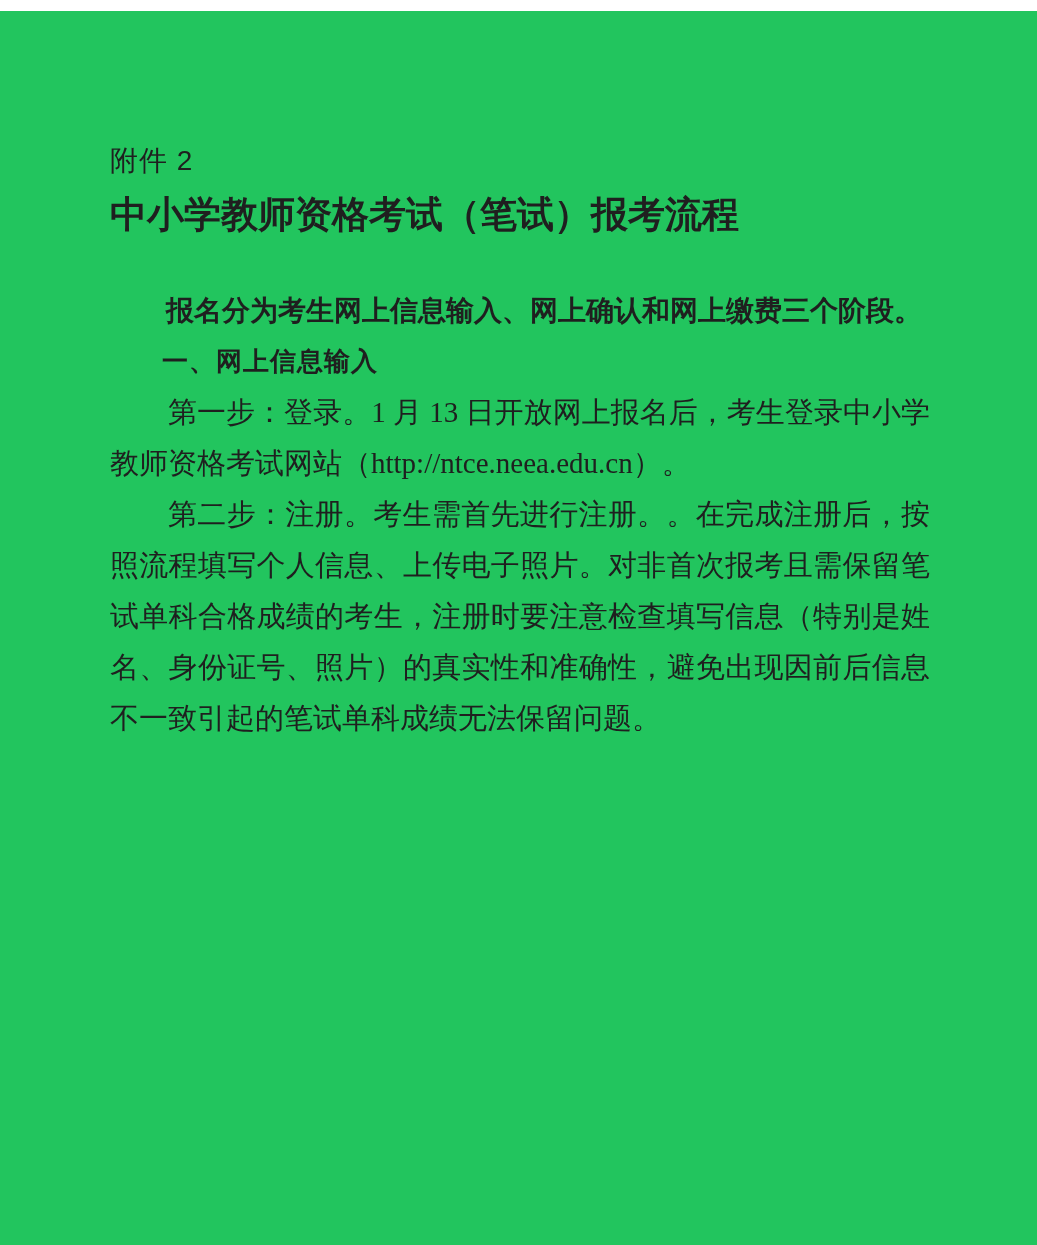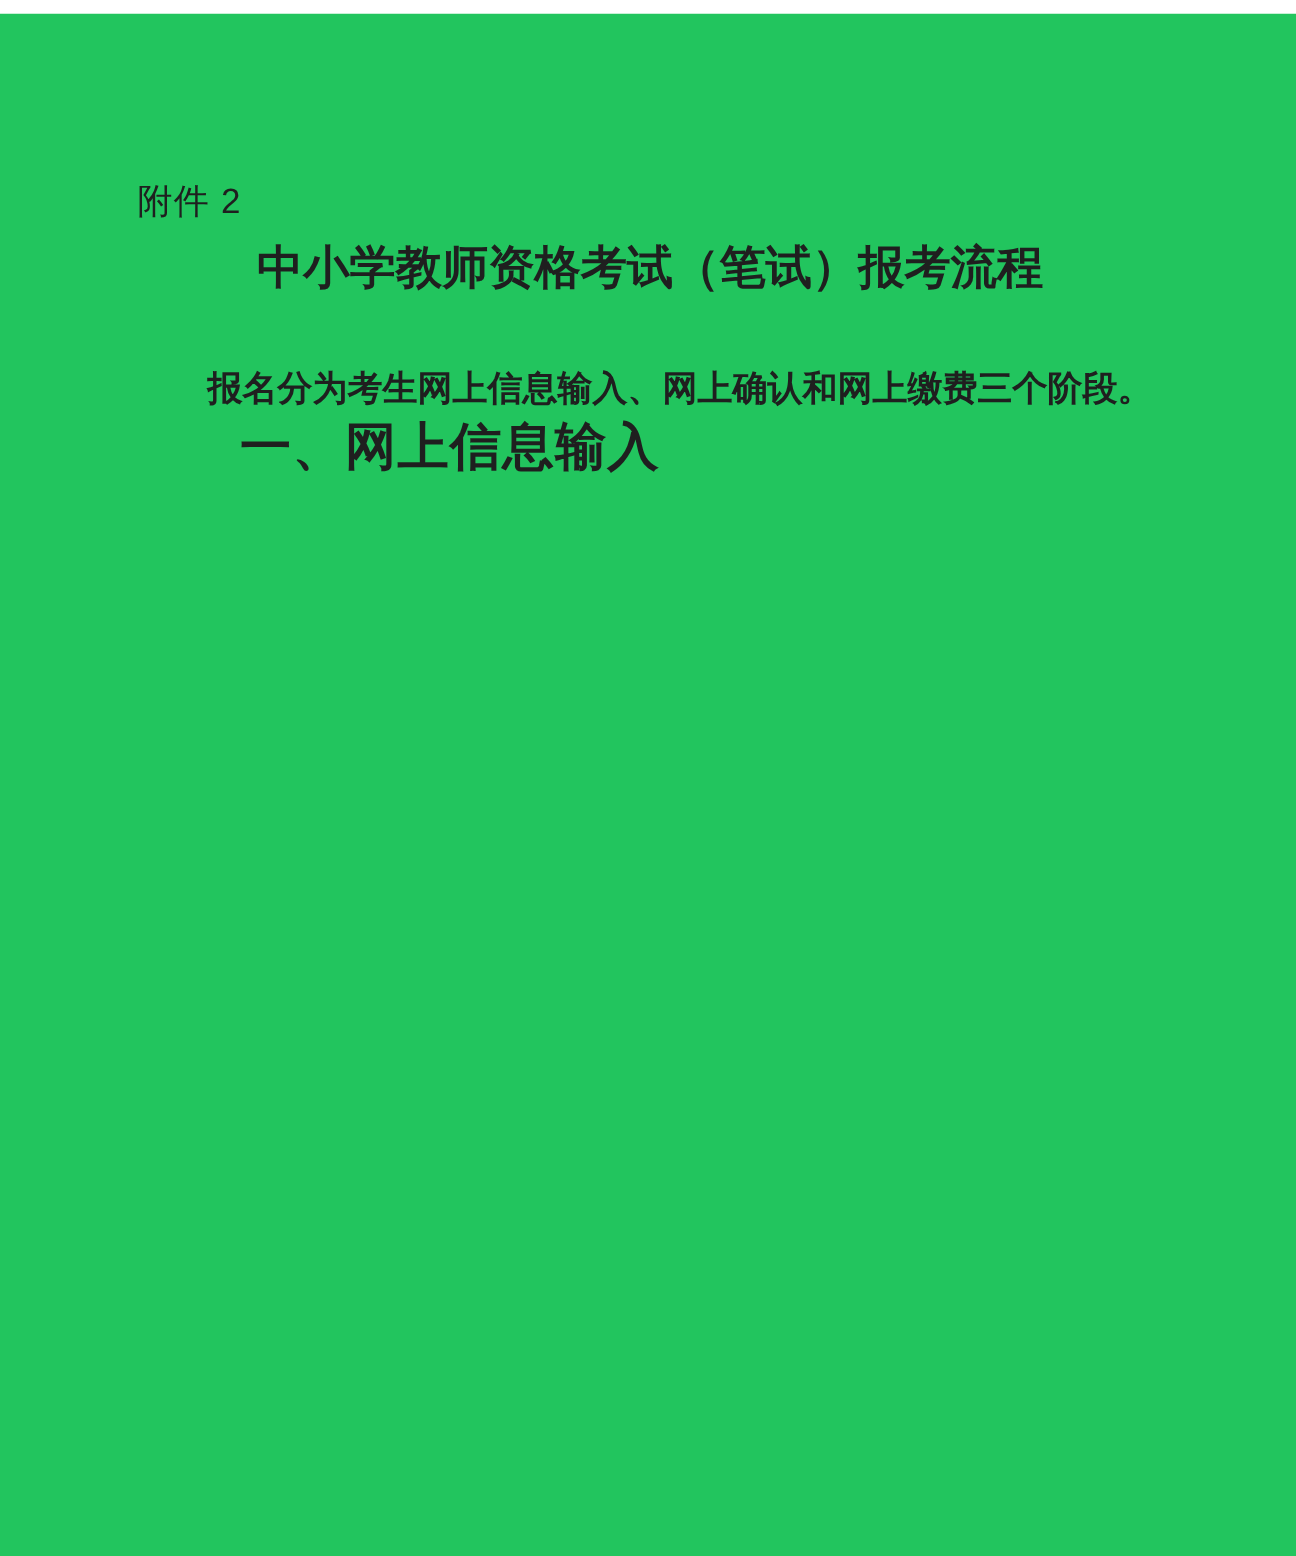--- a/index.html
+++ b/index.html
@@ -18,62 +18,63 @@
   }
   .attachment-label {
     font-family: "Liberation Sans", "DejaVu Sans", sans-serif;
     font-size: 28px;
     line-height: 34px;
     font-weight: 500;
     letter-spacing: 1px;
   }
   .doc-title {
     margin-top: 12px;
-    text-align: center;
     font-family: "Liberation Serif", "DejaVu Serif", serif;
     font-weight: 700;
     font-size: 37px;
     line-height: 50px;
     letter-spacing: 0px;
   }
   .content {
     margin-top: 45px;
     text-align: justify;
     font-family: "Liberation Serif", "DejaVu Serif", serif;
     font-size: 29px;
     line-height: 51px;
   }
   .content p { text-indent: 2em; margin: 0; }
   .intro {
     font-family: "Liberation Sans", "DejaVu Sans", sans-serif;
     font-size: 28px;
     font-weight: 700;
   }
   .section-heading {
-    font-family: Liberation Mono, monospace;
-    font-size: 41px;
+    font-family: Liberation Sans, sans-serif;
+    font-size: 26px;
     font-weight: 700;
     letter-spacing: 1px;
   }
 </style>
 </head>
 <body>
 
 <div class="page">
   <div class="doc">
 
     <div class="attachment-label">附件 2</div>
 
     <h1 class="doc-title">中小学教师资格考试（笔试）报考流程</h1>
 
     <div class="content">
 
       <p class="intro">报名分为考生网上信息输入、网上确认和网上缴费三个阶段。</p>
 
       <p class="section-heading">一、网上信息输入</p>
 
+      <p class="body-para">第一步：登录。1 月 13 日开放网上报名后，考生登录中小学教师资格考试网站（http://ntce.neea.edu.cn）。</p>
 
+      <p class="body-para">第二步：注册。考生需首先进行注册。。在完成注册后，按照流程填写个人信息、上传电子照片。对非首次报考且需保留笔试单科合格成绩的考生，注册时要注意检查填写信息（特别是姓名、身份证号、照片）的真实性和准确性，避免出现因前后信息不一致引起的笔试单科成绩无法保留问题。</p>
 
 
 
     </div>
   </div>
 </div>
 
 </body></html>

